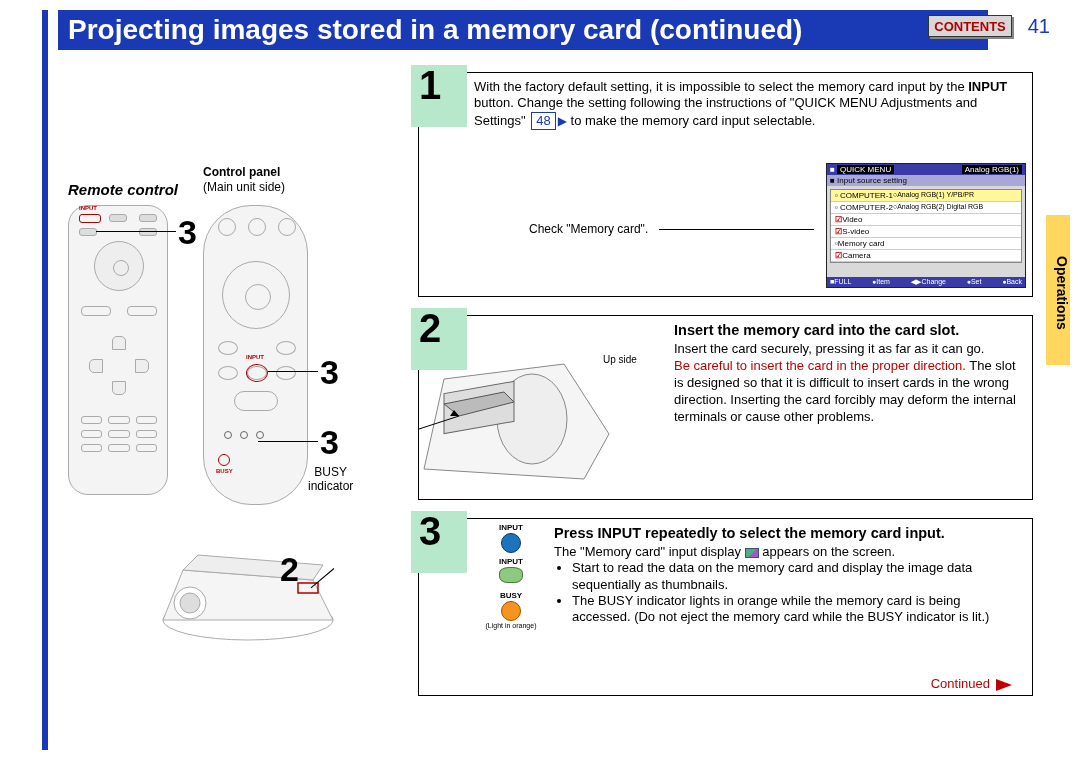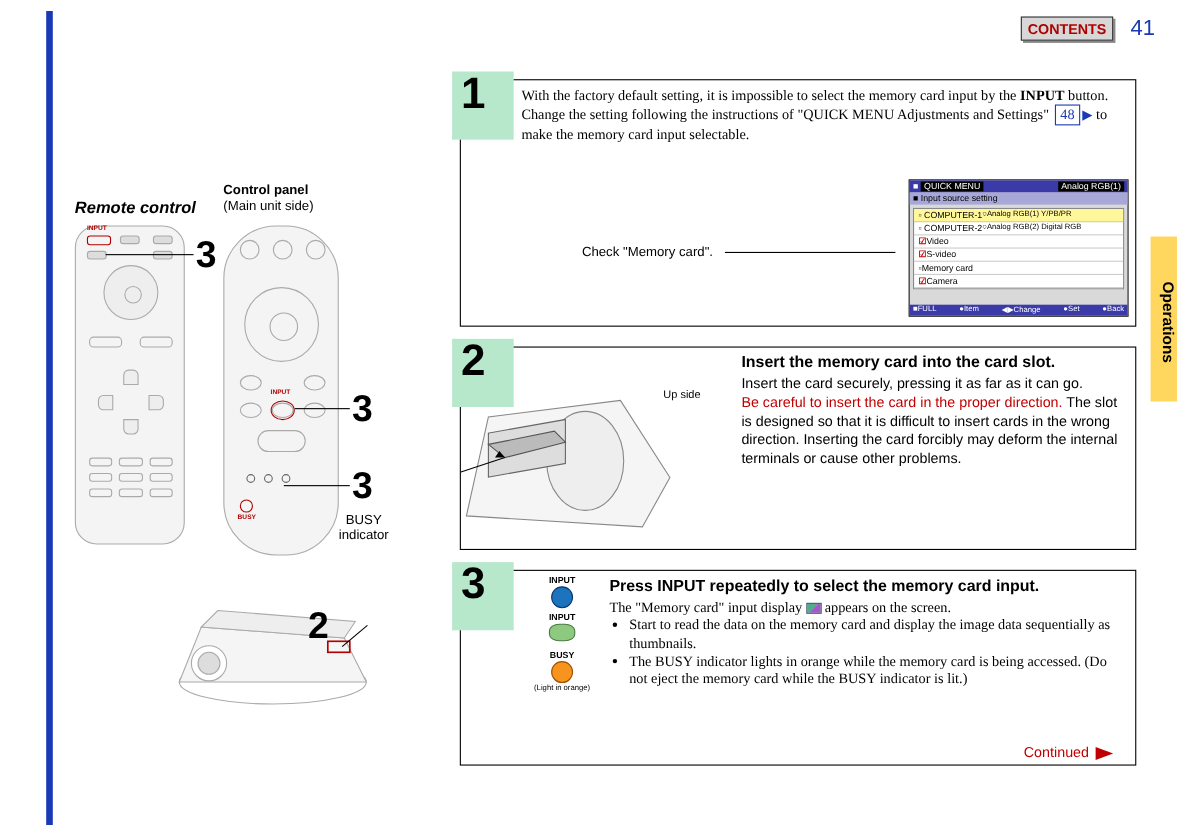--- a/index.html
+++ b/index.html
@@ -50,21 +50,21 @@
   .cp-body .busy-lbl{position:absolute;left:12px;top:262px;font-size:6px;color:#b00000;font-weight:bold;}
   .busy-ind{position:absolute;left:250px;top:300px;font-size:12px;text-align:center;line-height:14px;}
   .projector { position: absolute; left: 80px; top: 360px; width: 200px; height: 120px; }
   .projector svg{width:100%;height:100%;}
   .callout { position:absolute; border-top: 1px solid #000; }
 
   .step-box { position: absolute; left: 360px; border: 1px solid #000; padding: 6px 10px 8px 55px; width: 615px; }
   .step-num { position: absolute; left: 8px; top: 0; font-size: 40px; font-weight: bold; line-height: 1; }
   .num-box { position: absolute; left: -8px; top: -8px; width: 56px; height: 62px; background: #b8e8cc; display:flex; align-items:center; justify-content:center; }
   .step-head { font-weight: bold; font-size: 14.5px; margin-bottom: 3px;}
-  .step-body { font-size: 13px; line-height: 1.25; font-family: Liberation Serif, serif; }
+  .step-body { font-size: 13px; line-height: 1.25; }
   .page-ref { display:inline-block; border:1px solid #1939b5; padding: 0 4px; color:#1939b5; font-size: 13px; margin: 0 2px; }
   .page-ref-arrow { color:#1939b5; font-size:12px; }
   .red { color: #c00000; }
   .quick-menu { position:absolute; right:6px; top:90px; width:200px; height:125px; background:#d9d9d9; border:1px solid #222; font-size:8px; }
   .quick-menu .bar{background:#3a3aa8;color:#fff;padding:1px 3px;font-size:8px;display:flex;justify-content:space-between;}
   .quick-menu .bar span:last-child{background:#000;color:#fff;padding:0 3px;}
   .quick-menu .sub{background:#a8a8d8;padding:1px 3px;font-size:8px;}
   .quick-menu .list{background:#fff;margin:3px;border:1px solid #888;font-size:8px;}
   .quick-menu .list div{padding:1px 4px;border-bottom:1px solid #ccc;display:flex;justify-content:flex-start;}
   .quick-menu .list .hl{background:#fff799;}
@@ -83,20 +83,21 @@
   .step3-text{margin-left:80px;}
   .continued{position:absolute;right:20px;bottom:4px;color:#c00000;font-size:13px;}
   .continued::after{content:"";display:inline-block;margin-left:6px;border-left:16px solid #c00000;border-top:6px solid transparent;border-bottom:6px solid transparent;vertical-align:middle;}
   ul.bul{list-style:disc;padding-left:18px;}
 </style>
 </head>
 <body>
 
 <div class="page">
   <div class="vline"></div>
+  <div class="title-bar">Projecting images stored in a memory card (continued)</div>
   <div class="contents-btn">CONTENTS</div>
   <div class="page-num">41</div>
   <div class="side-tab">Operations</div>
 
   <div class="content">
 
     <div class="left-col">
       <div class="remote-lbl">Remote control</div>
       <div class="cp-lbl">Control panel</div>
       <div class="cp-sub">(Main unit side)</div>

